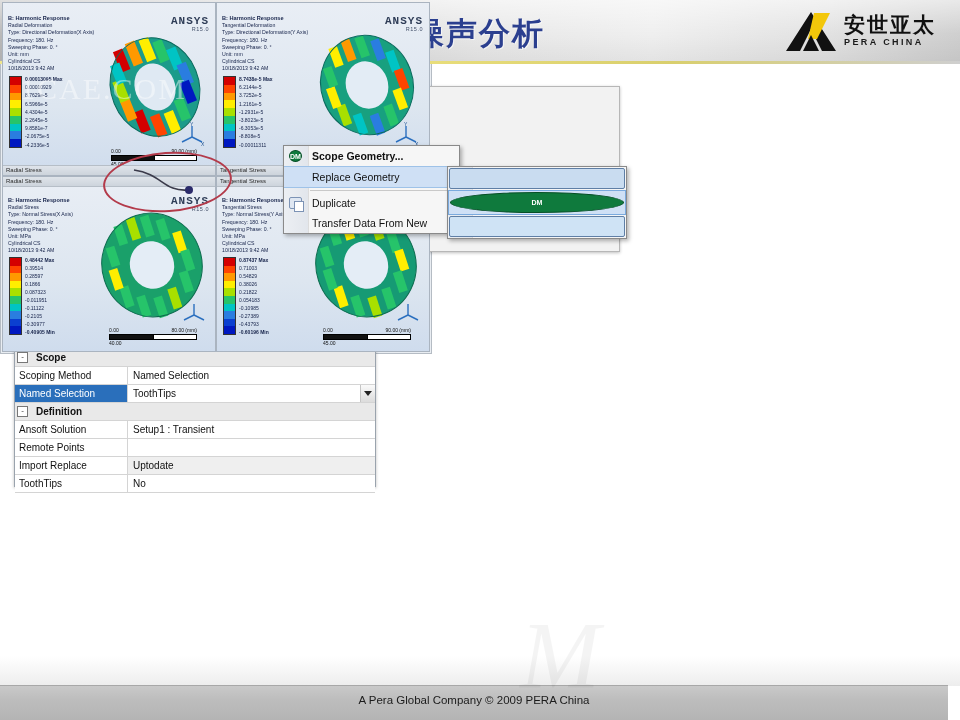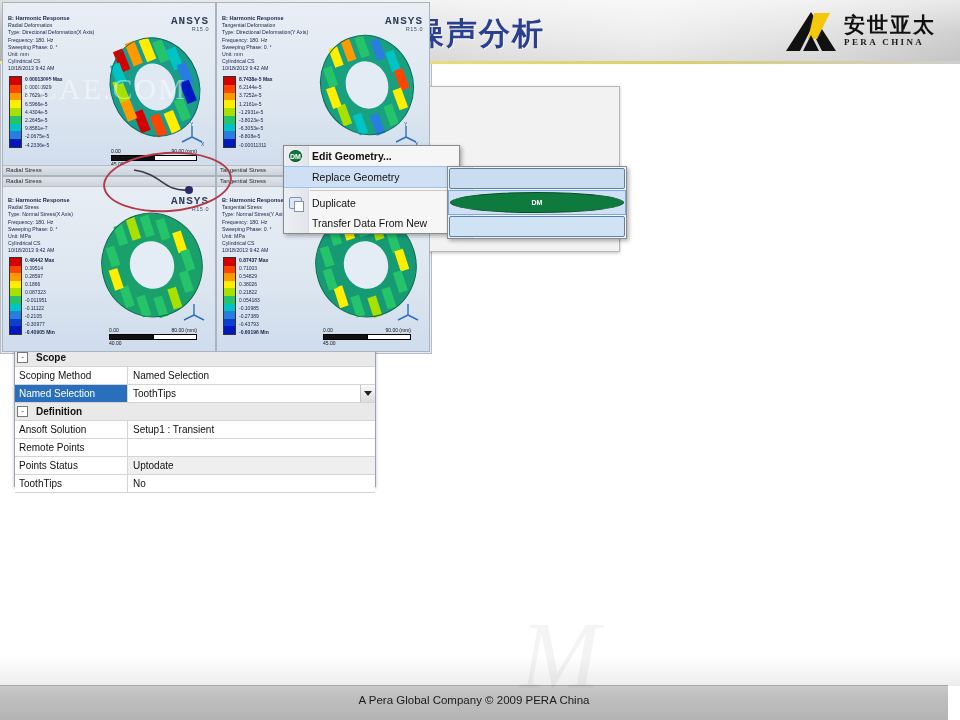--- a/index.html
+++ b/index.html
@@ -22,21 +22,21 @@
   .slide-title{
     position:absolute;left:215px;top:13px;
     font-family:"DejaVu Serif","Liberation Serif",serif;
     font-size:31px;font-weight:700;color:#2b3f8f;letter-spacing:2px;
     text-shadow:1px 1px 0 rgba(255,255,255,.6);
   }
   .logo-wrap{position:absolute;right:8px;top:6px;width:168px;height:50px;display:flex;align-items:center;gap:6px;}
   .logo-mark{position:relative;width:54px;height:44px;flex:0 0 54px;}
   .logo-text{display:flex;flex-direction:column;justify-content:center;line-height:1;}
   .logo-cn{font-family:"DejaVu Sans","Liberation Sans",sans-serif;font-size:21px;font-weight:700;color:#101010;letter-spacing:2px;}
-  .logo-en{font-family:Liberation Serif, serif;font-size:9px;font-weight:700;color:#1a1a1a;letter-spacing:2.4px;margin-top:2px;}
+  .logo-en{font-family:Liberation Sans, sans-serif;font-size:9px;font-weight:700;color:#1a1a1a;letter-spacing:2.4px;margin-top:2px;}
 
   
   .win{position:absolute;background:#fff;border:1px solid #9aa3ad;box-shadow:0 1px 3px rgba(0,0,0,.25);}
 
   
   #schematic{left:14px;top:86px;width:604px;height:164px;background:#f2f2f2;border:1px solid #b7b7b7;}
   .wbcol{position:absolute;background:#ffffff;border:1px solid #9c9c9c;}
   .wb-head{height:17px;display:flex;align-items:stretch;border-bottom:1px solid #9c9c9c;}
   .wb-head .drop{width:20px;border-right:1px solid #bdbdbd;display:flex;align-items:center;justify-content:center;
      background:linear-gradient(to bottom,#fdfdfd,#dfdfdf);}
@@ -315,21 +315,21 @@
     <circle cx="89" cy="40" r="4" fill="#2b2b6b"></circle>
   </svg>
 
   <div class="win" id="ctxmenu">
     <div class="gutter"></div>
 
     <div class="mi bold">
       <span class="mico">
           <span class="ic ic-dm">DM</span>
         </span>
-      <span>Edit Geometry...</span>
+      <span>Scope Geometry...</span>
     </div>
 
     <div class="mi hl">
       <span>Replace Geometry</span>
       <span class="arrow"></span>
     </div>
 
     <div class="msep"></div>
 
     <div class="mi">
@@ -425,21 +425,21 @@
       <span class="k">Definition</span>
     </div>
     <div class="drow">
       <div class="k">Ansoft Solution</div>
       <div class="v">Setup1 : Transient</div>
     </div>
     <div class="drow">
       <div class="k">Remote Points</div>
     </div>
     <div class="drow alt">
-      <div class="k">Points Status</div>
+      <div class="k">Import Replace</div>
       <div class="v">Uptodate</div>
     </div>
     <div class="drow">
       <div class="k">ToothTips</div>
       <div class="v">No</div>
     </div>
   </div>
 
   <div id="results">
 

